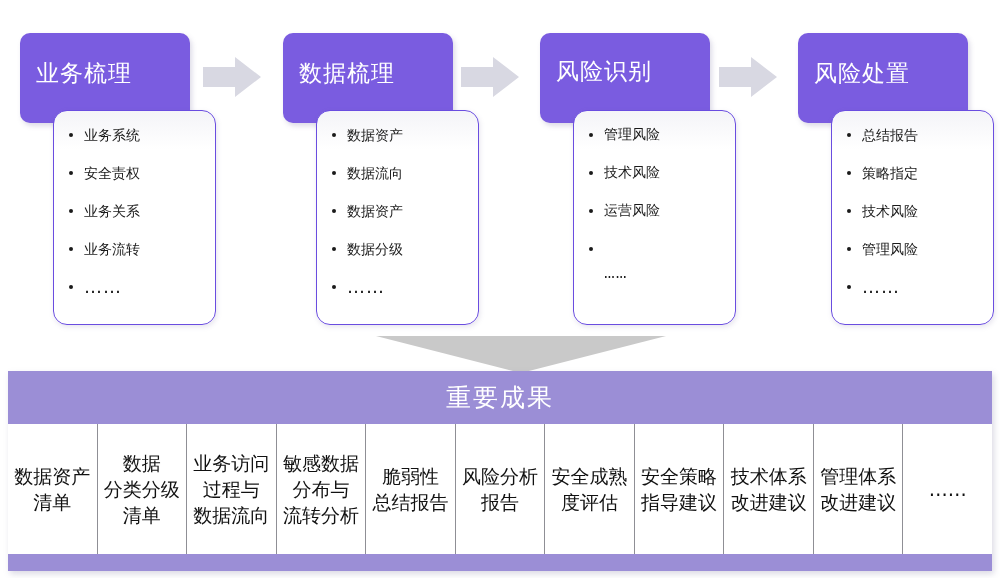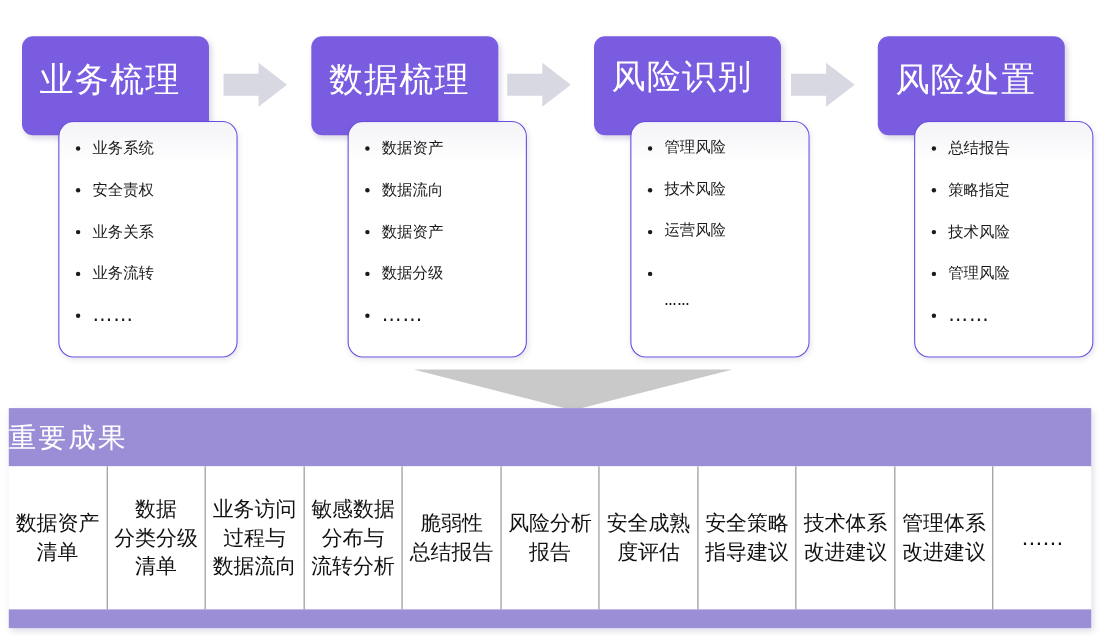--- a/index.html
+++ b/index.html
@@ -30,21 +30,21 @@
     width: 170px; height: 90px;
     background: #7a5ce0;
     border-radius: 10px;
     box-shadow: 2px 3px 5px rgba(120,110,160,0.25);
     z-index: 1;
   }
   .stage-header-label {
     position: absolute;
     left: 16px; top: 25px;
     color: #ffffff;
-    font-size: 31px;
+    font-size: 23px;
     letter-spacing: 1px;
     line-height: 30px;
     white-space: nowrap;
   }
   .stage-card {
     position: absolute;
     left: 33px; top: 110px;
     width: 163px; height: 215px;
     background: linear-gradient(180deg,#f4f4f8 0%, #ffffff 18%, #ffffff 100%);
     border: 1.6px solid #6a4de0;
@@ -109,21 +109,21 @@
     left: 8px; top: 371px;
     width: 984px; height: 200px;
     box-shadow: 2px 3px 6px rgba(130,125,160,0.28);
     background: #ffffff;
   }
   .results-header {
     height: 53px;
     background: #9b8ed6;
     display: flex;
     align-items: center;
-    justify-content: flex-start;
+    justify-content: center;
   }
   .results-title {
     color: #ffffff;
     font-size: 25px;
     letter-spacing: 2px;
   }
   .results-grid {
     display: flex;
     height: 130px;
     background: #ffffff;

